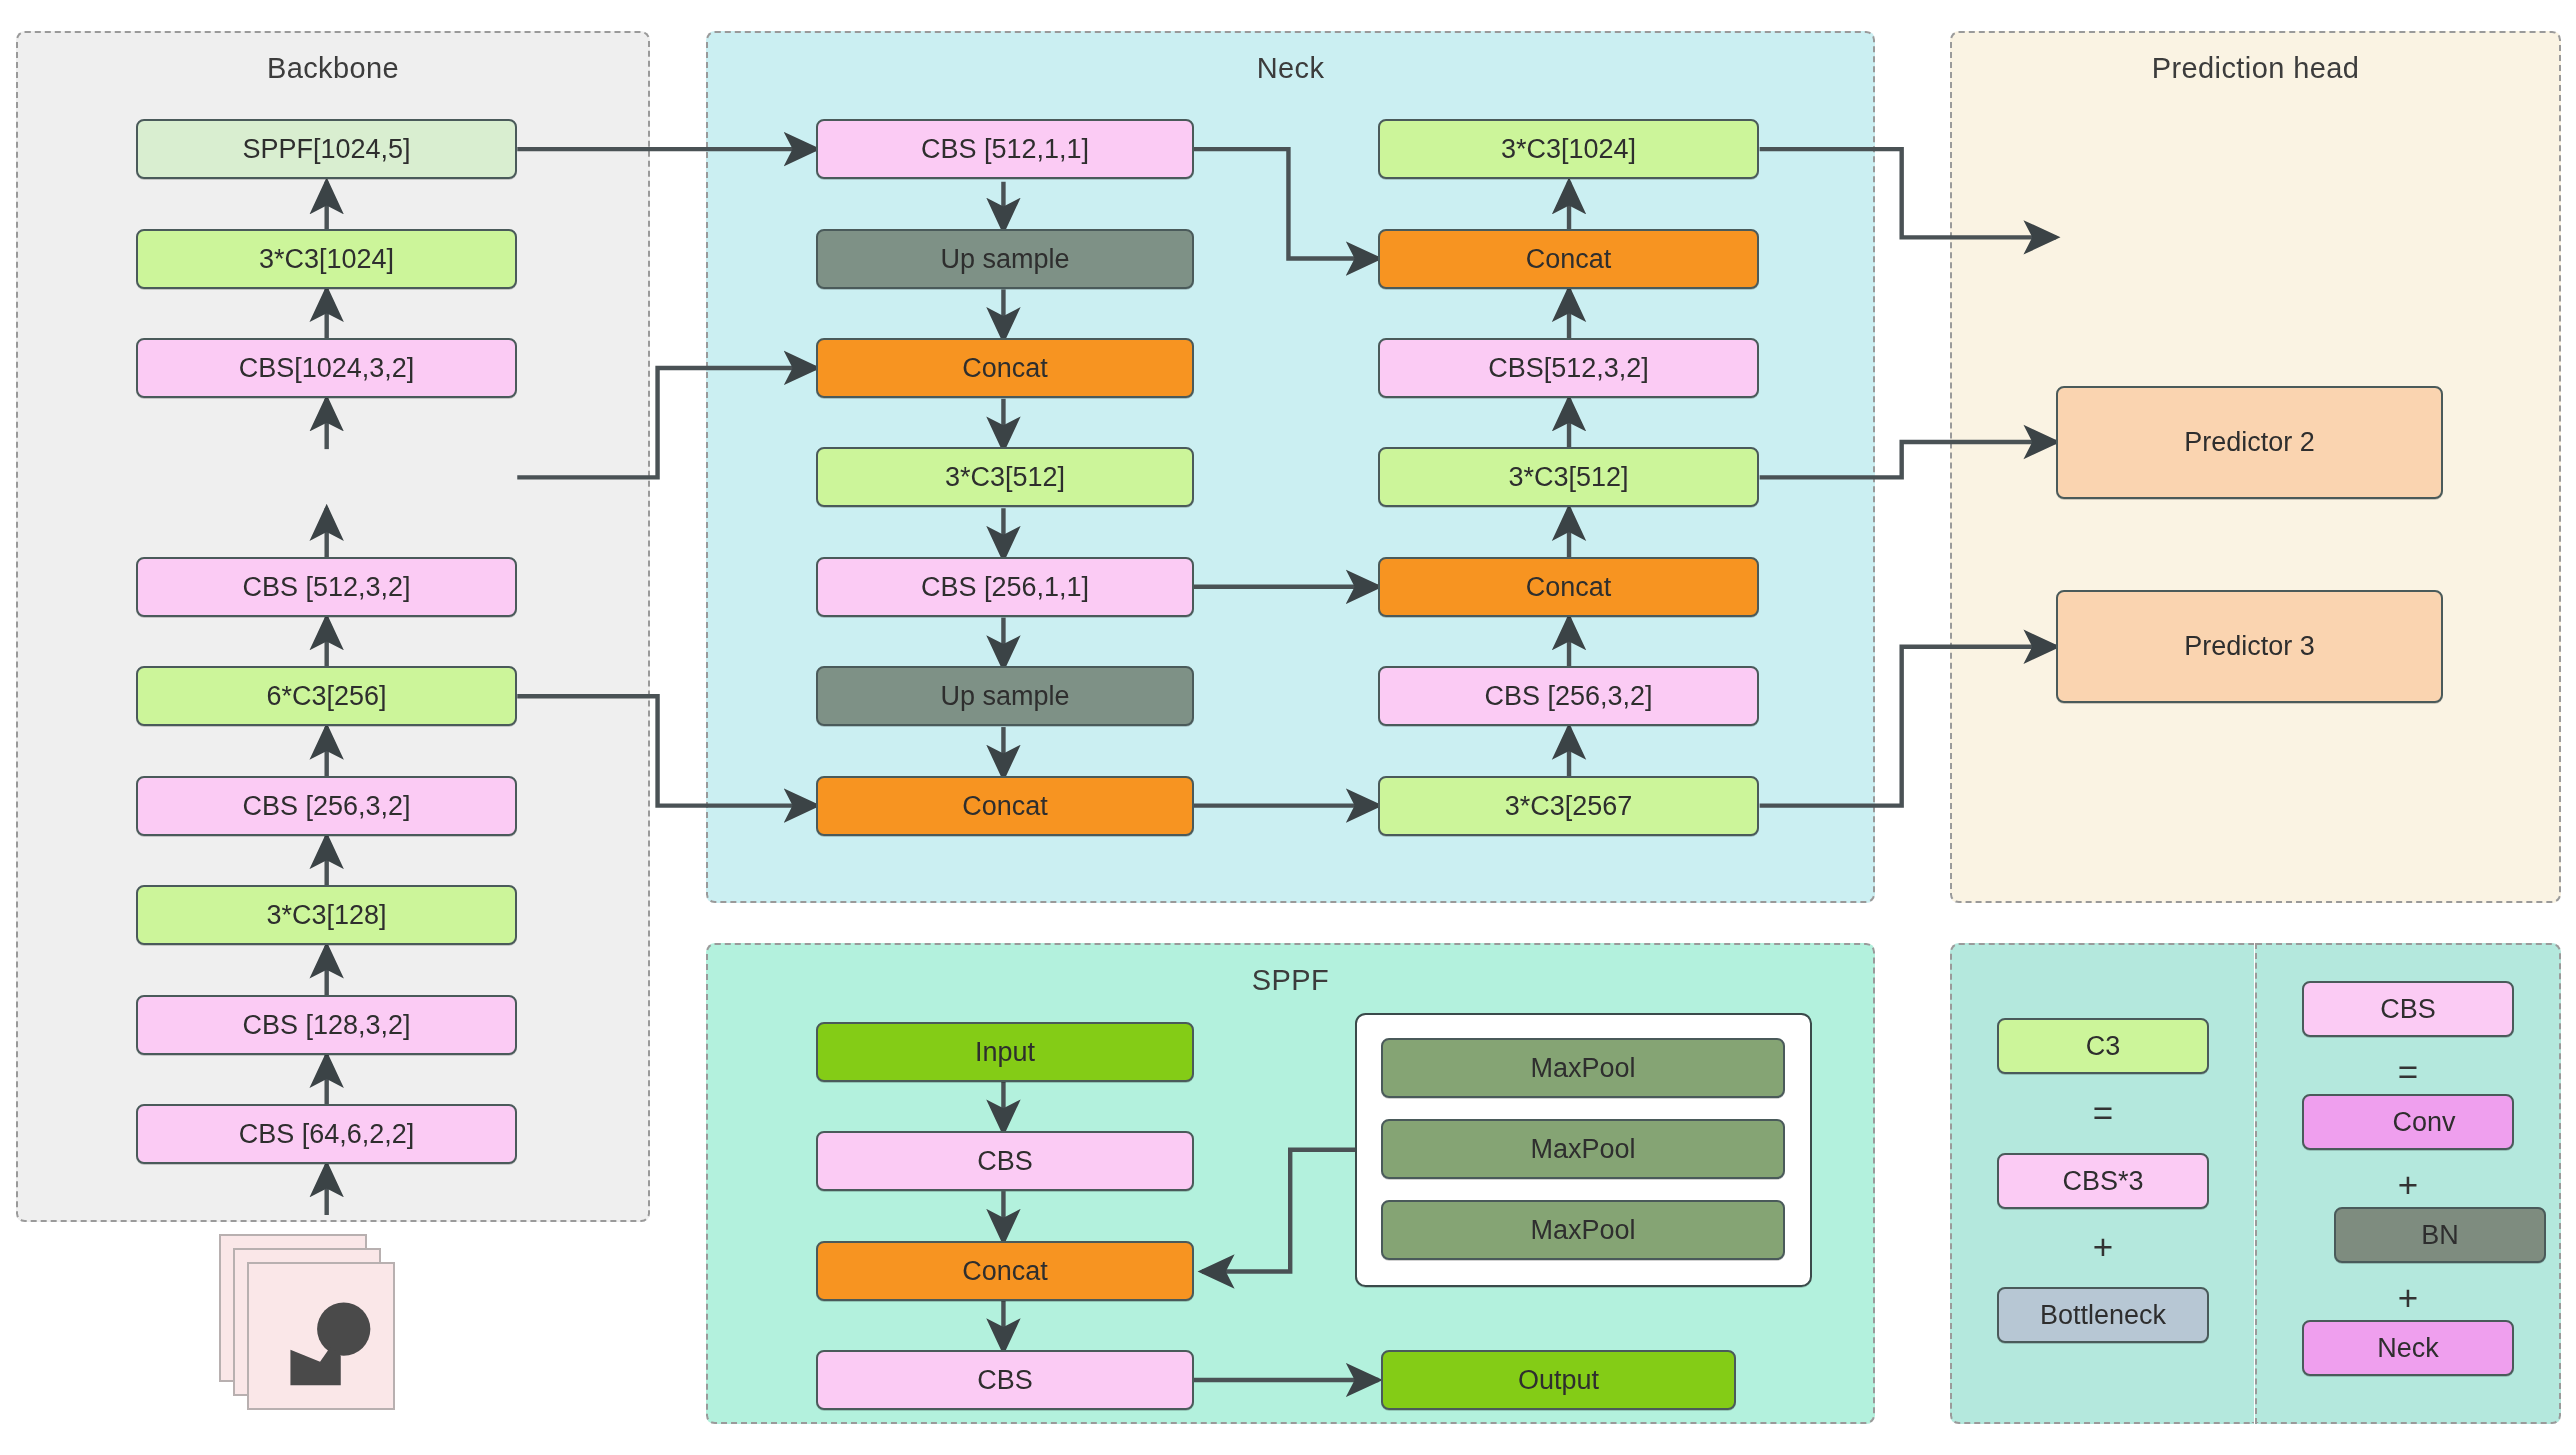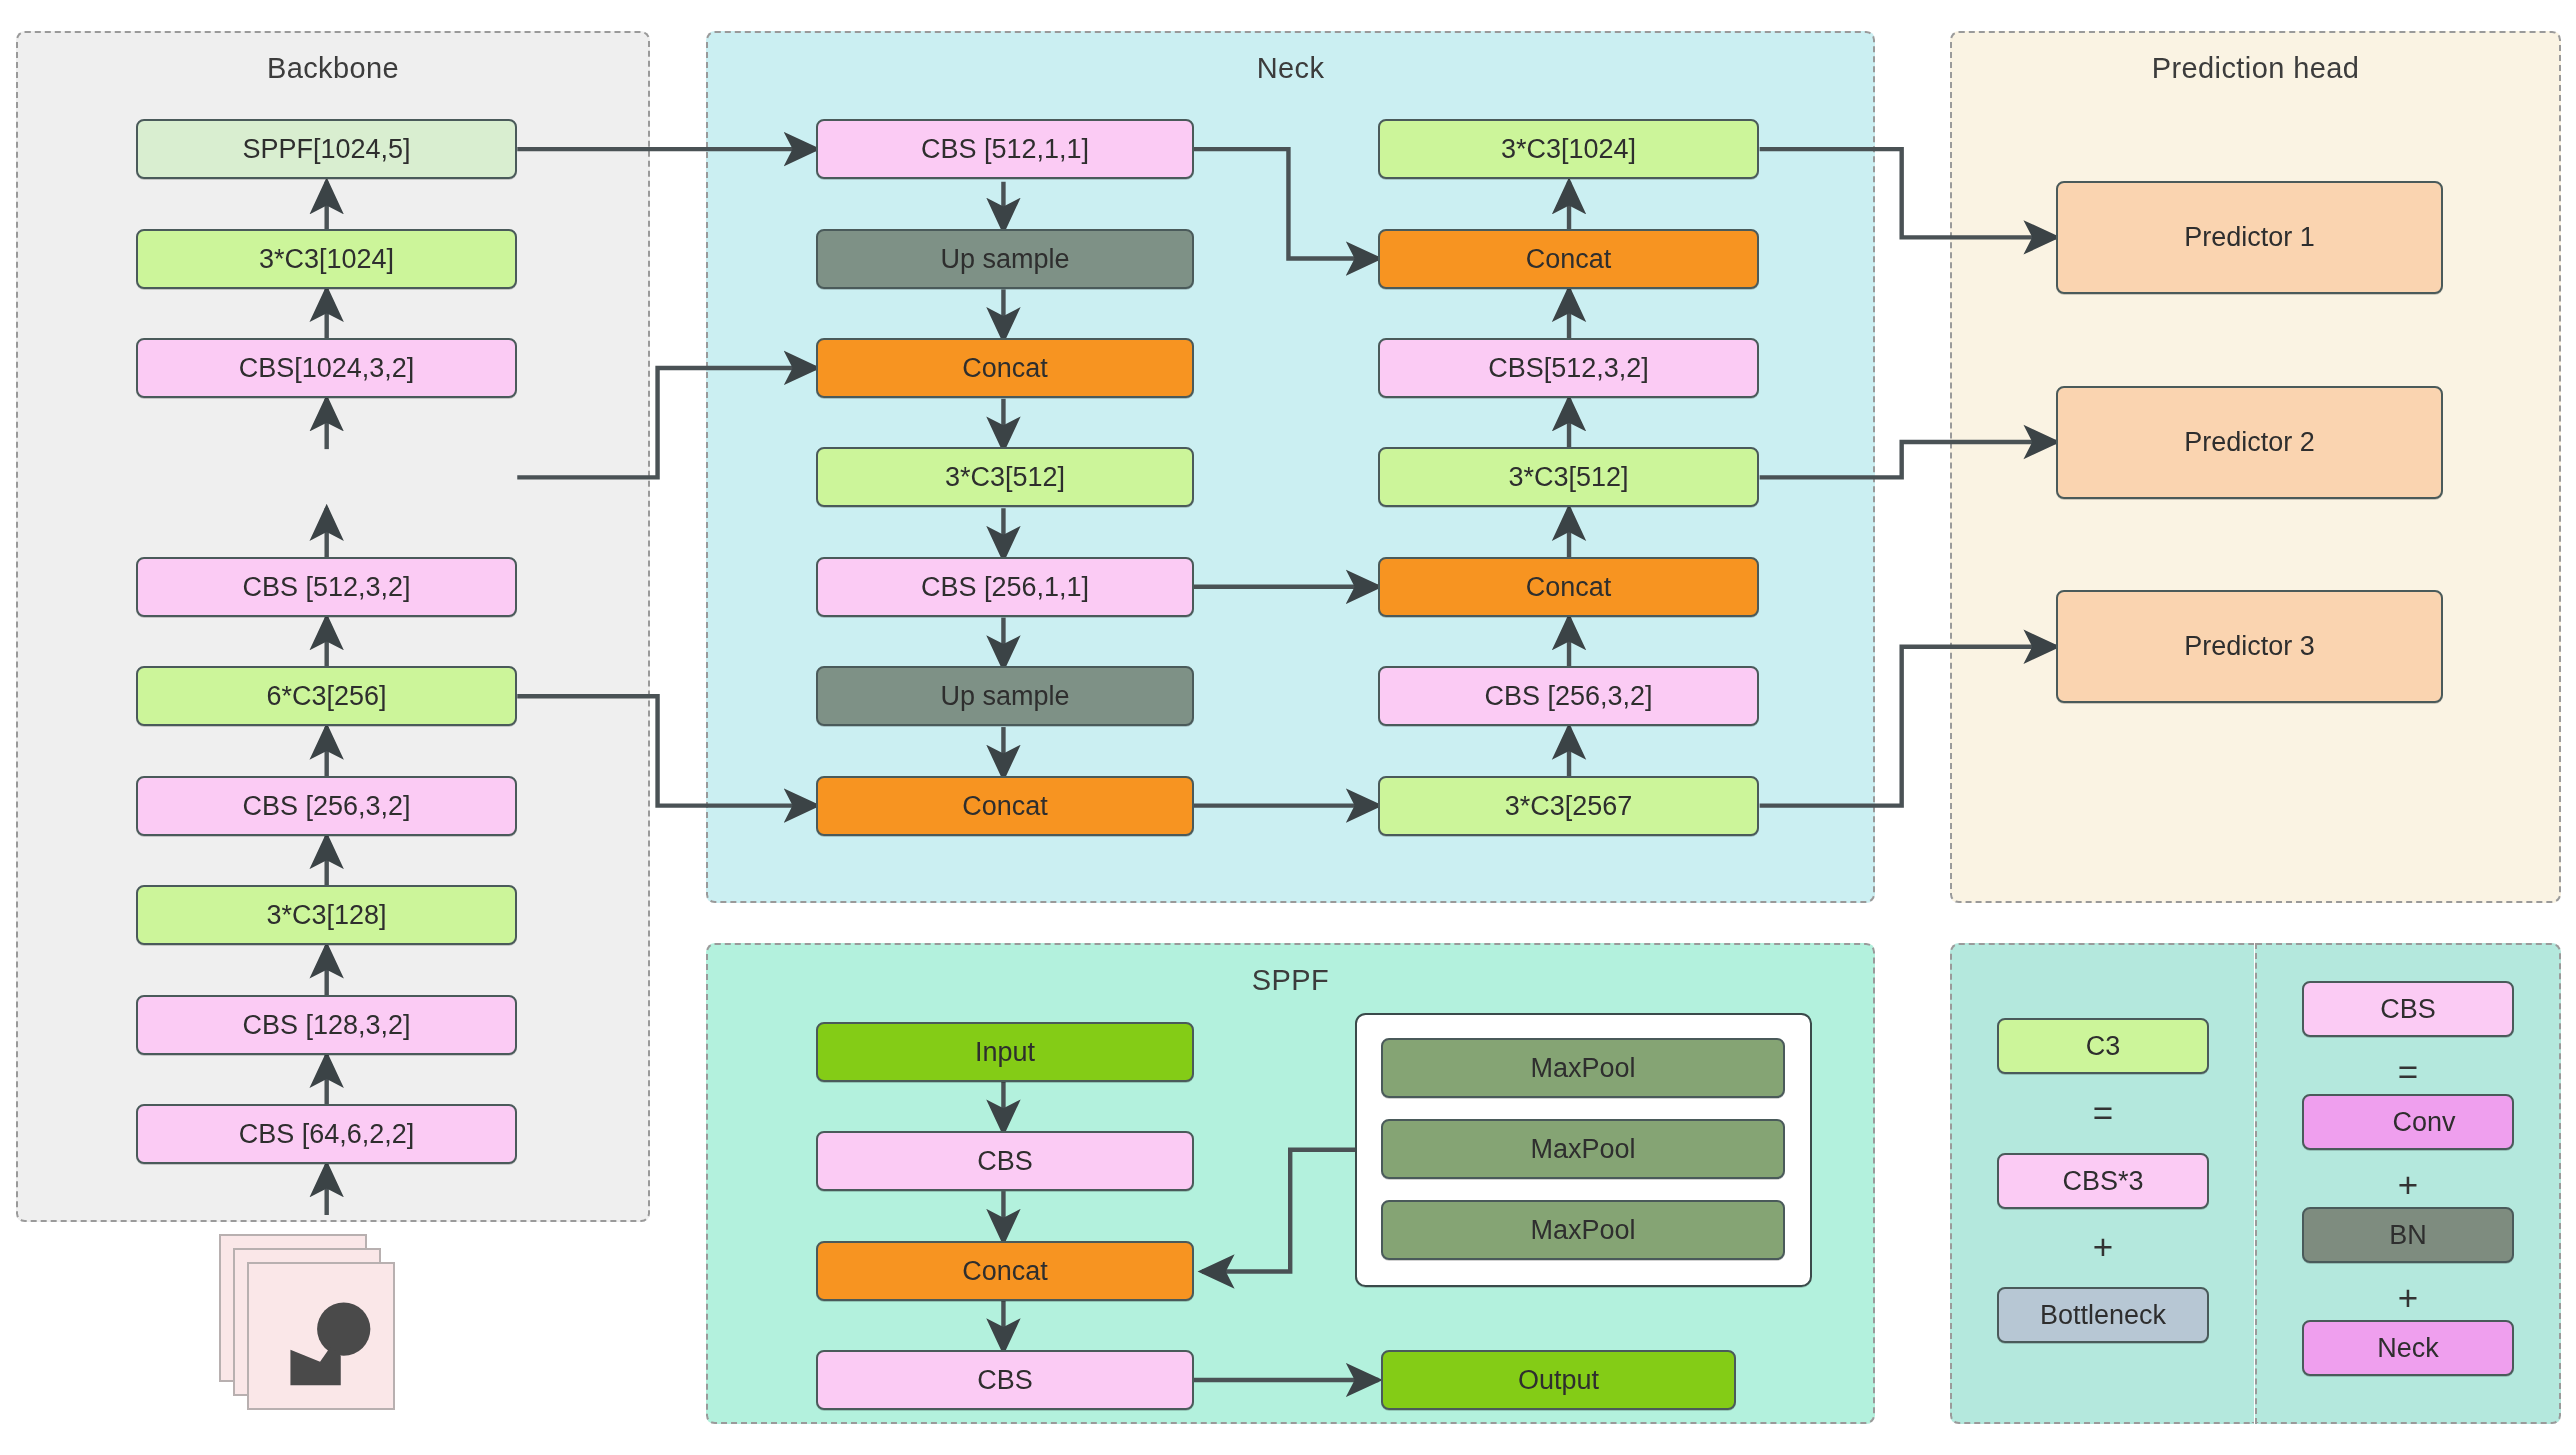--- a/index.html
+++ b/index.html
@@ -19,21 +19,21 @@
   .n-sppf   {background:#d9eed0;}
   .n-c3     {background:#ccf59a;}
   .n-cbs    {background:#fbcbf4;}
   .n-concat {background:#f79421;}
   .n-up     {background:#7e9186;}
   .n-pred   {background:#fad4b0;}
   .n-io     {background:#84cc16;}
   .n-maxpool{background:#85a474;}
   .n-bneck  {background:#b7c7d4;}
   .n-conv   {background:#ef9fee;}
-  .n-bn     {background:#7e8c7f;}
+  .n-bn     {background:#7e8c7f;margin-left:32px;}
   .n-silu   {background:#ef9fee;}
   .n-white  {background:#ffffff;border:2.6px solid #3a4a4a;border-radius:10.6px;}
 
   .plus{position:absolute;font-size:35px;color:#333;text-align:center;width:100%;}
 
   
   .imgcard{position:absolute;background:#fae7e8;border:2.6px solid #b8b0b0;box-sizing:border-box;}
 
   svg.wires{position:absolute;left:0;top:0;width:2576px;height:1455px;pointer-events:none;}
 </style>
@@ -152,21 +152,20 @@
   <div class="node n-concat" style="left:816px;top:776px;width:378px;height:60px;">Concat</div>
 
   <div class="node n-c3" style="left:1378px;top:119px;width:381px;height:60px;">3*C3[1024]</div>
   <div class="node n-concat" style="left:1378px;top:229px;width:381px;height:60px;">Concat</div>
   <div class="node n-cbs" style="left:1378px;top:338px;width:381px;height:60px;">CBS[512,3,2]</div>
   <div class="node n-c3" style="left:1378px;top:447px;width:381px;height:60px;">3*C3[512]</div>
   <div class="node n-concat" style="left:1378px;top:557px;width:381px;height:60px;">Concat</div>
   <div class="node n-cbs" style="left:1378px;top:666px;width:381px;height:60px;">CBS [256,3,2]</div>
   <div class="node n-c3" style="left:1378px;top:776px;width:381px;height:60px;">3*C3[2567</div>
 
-  <div class="node n-pred" style="left:2056px;top:181px;width:387px;height:113px;">Predictor 1</div>
   <div class="node n-pred" style="left:2056px;top:386px;width:387px;height:113px;">Predictor 2</div>
   <div class="node n-pred" style="left:2056px;top:590px;width:387px;height:113px;">Predictor 3</div>
 
   <div class="node n-io" style="left:816px;top:1022px;width:378px;height:60px;">Input</div>
   <div class="node n-cbs" style="left:816px;top:1131px;width:378px;height:60px;">CBS</div>
   <div class="node n-concat" style="left:816px;top:1241px;width:378px;height:60px;">Concat</div>
   <div class="node n-cbs" style="left:816px;top:1350px;width:378px;height:60px;">CBS</div>
 
   <div class="node n-white" style="left:1355px;top:1013px;width:457px;height:274px;"></div>
   <div class="node n-maxpool" style="left:1381px;top:1038px;width:404px;height:60px;">MaxPool</div>

